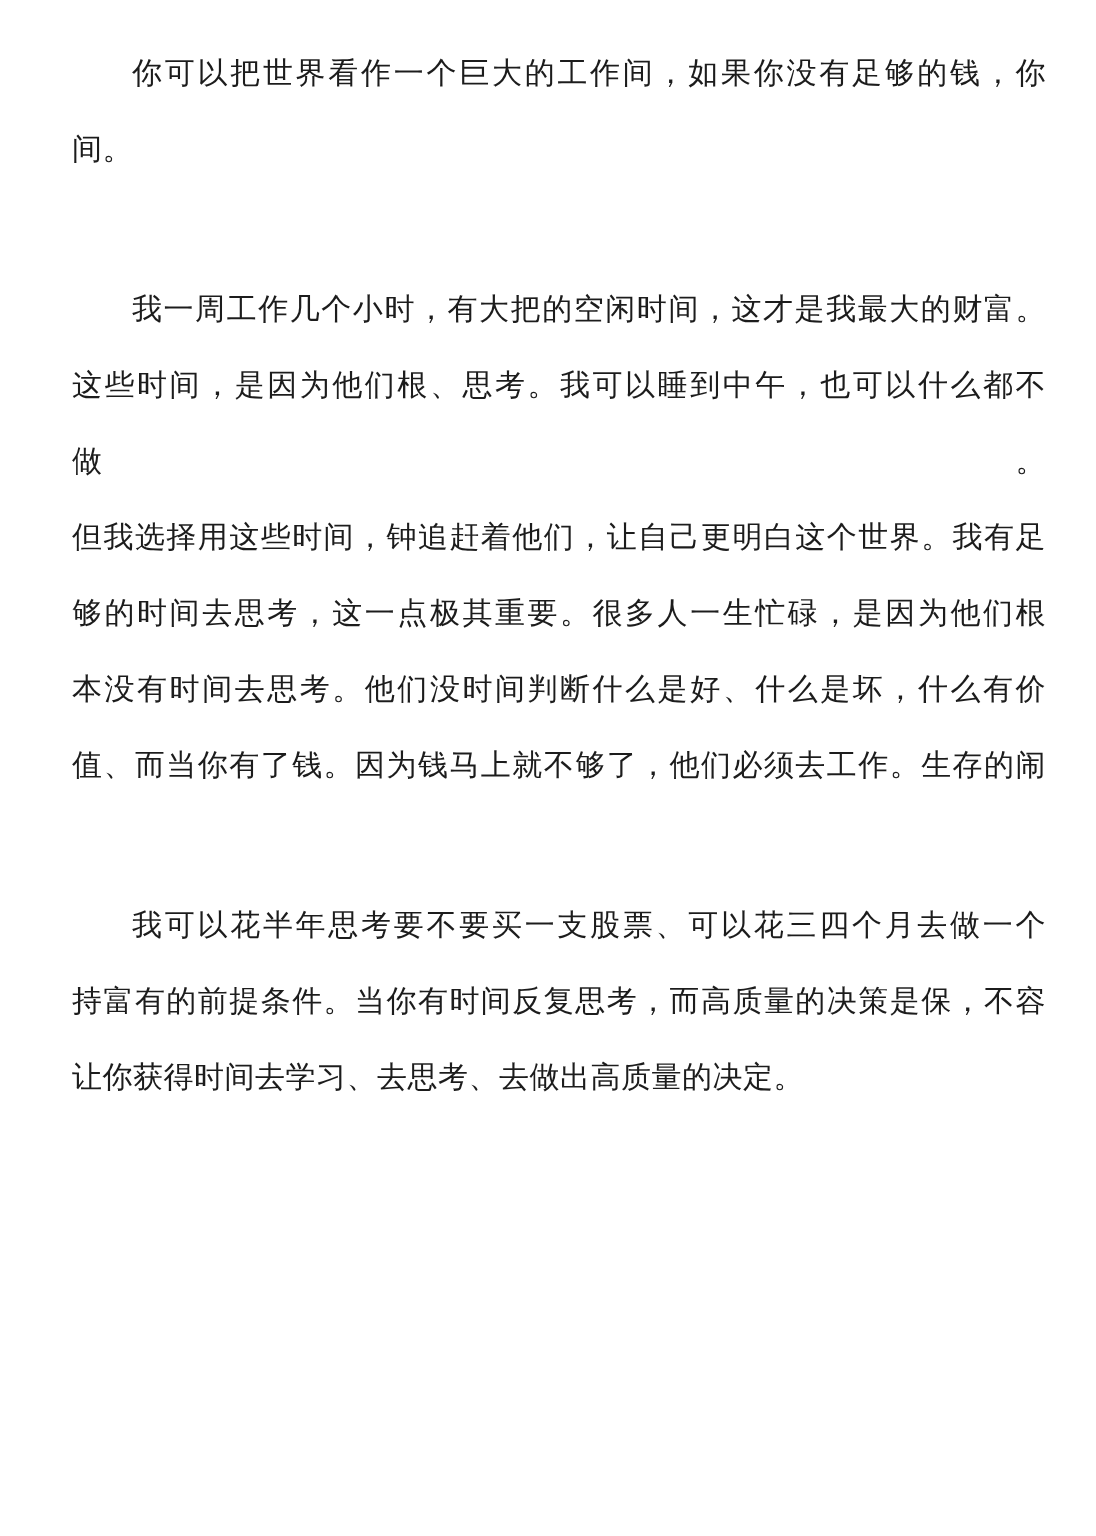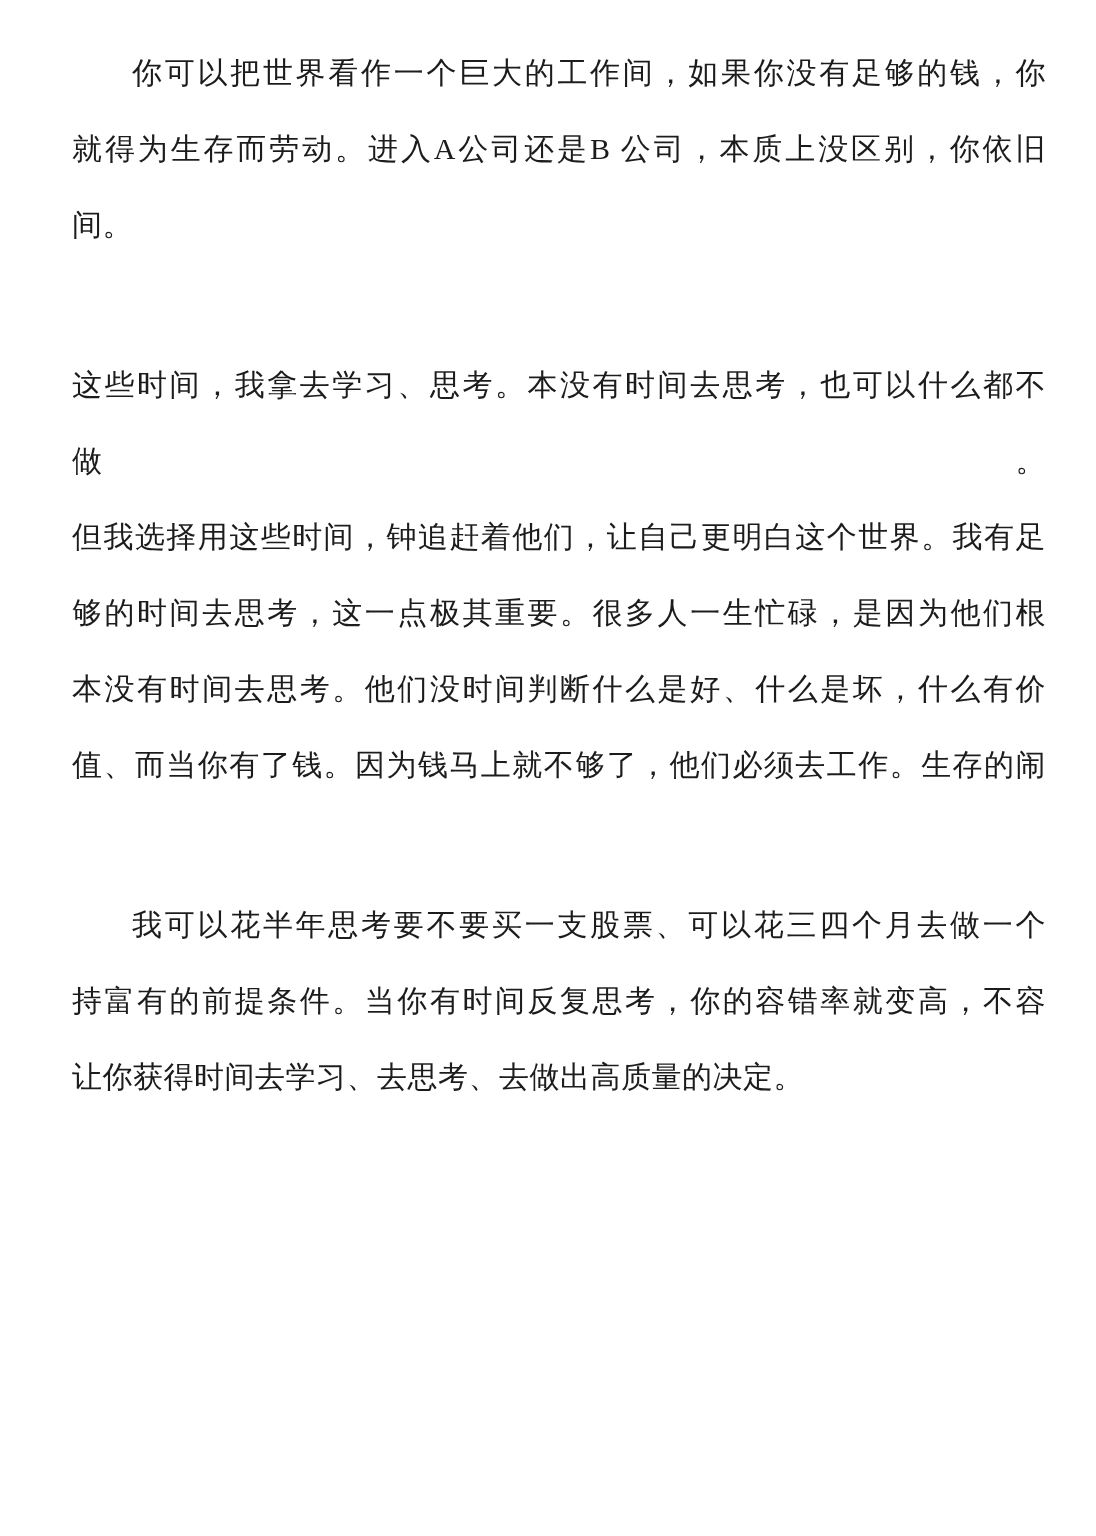--- a/index.html
+++ b/index.html
@@ -40,31 +40,31 @@
     text-align-last: left;
   }
 </style>
 </head>
 <body>
 
 <div class="page">
 
   <div class="para">
     <div class="line indent">你可以把世界看作一个巨大的工作间，如果你没有足够的钱，你</div>
-    <div class="line">就得为生存而劳动。进入A公司还是B 公司，本质上没区别，你依旧</div>
     <div class="line para-end">间。</div>
   </div>
 
   <div class="para">
-    <div class="line">这些时间，我拿去学习、思考。本没有时间去思考，也可以什么都不做。</div>
+    <div class="line indent">我一周工作几个小时，有大把的空闲时间，这才是我最大的财富。</div>
+    <div class="line">这些时间，是因为他们根、思考。我可以睡到中午，也可以什么都不做。</div>
     <div class="line">但我选择用这些时间，钟追赶着他们，让自己更明白这个世界。我有足</div>
     <div class="line">够的时间去思考，这一点极其重要。很多人一生忙碌，是因为他们根</div>
     <div class="line">本没有时间去思考。他们没时间判断什么是好、什么是坏，什么有价</div>
     <div class="line">值、而当你有了钱。因为钱马上就不够了，他们必须去工作。生存的闹</div>
   </div>
 
   <div class="para">
     <div class="line indent">我可以花半年思考要不要买一支股票、可以花三四个月去做一个</div>
-    <div class="line">持富有的前提条件。当你有时间反复思考，你的容错率就变高，不容</div>
+    <div class="line">持富有的前提条件。当你有时间反复思考，而高质量的决策是保，不容</div>
     <div class="line para-end">让你获得时间去学习、去思考、去做出高质量的决定。</div>
   </div>
 
 </div>
 
 </body></html>

